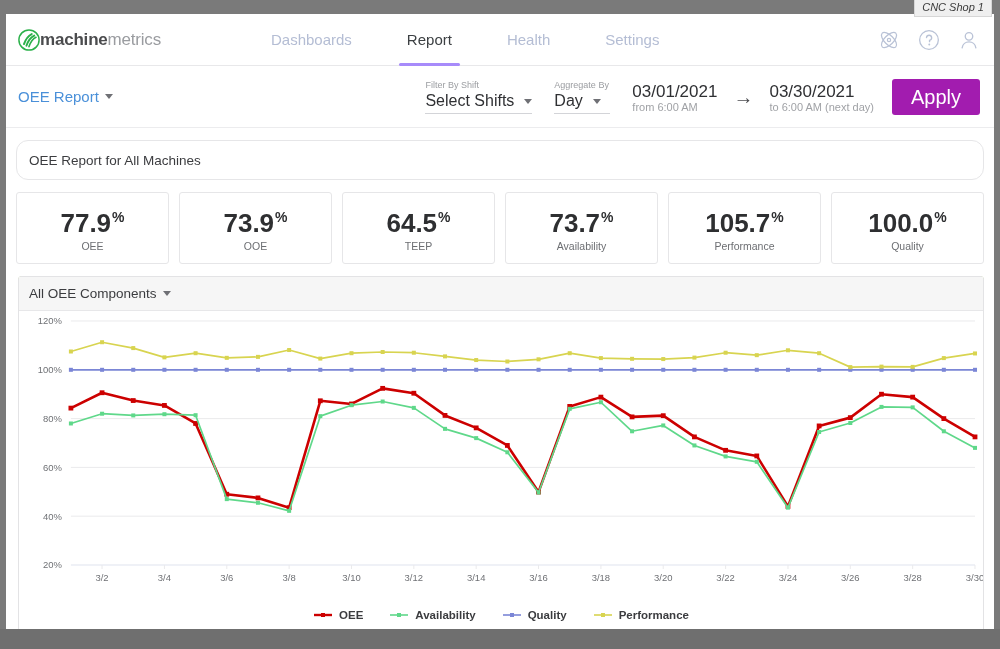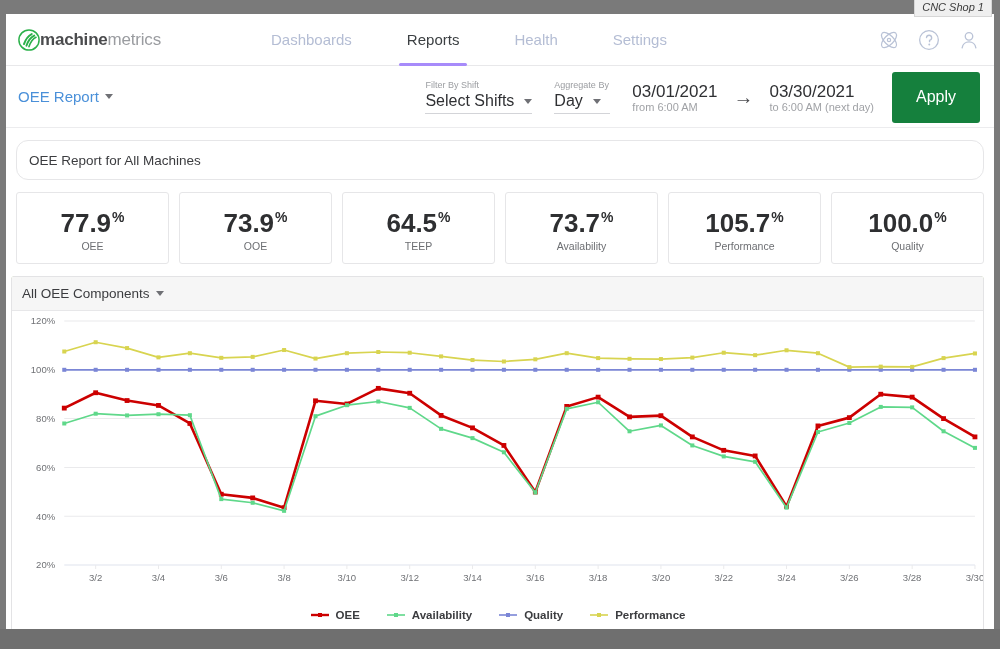--- a/index.html
+++ b/index.html
@@ -158,26 +158,26 @@
   .field-control.narrow { min-width: 56px; }
   .date-block { margin-right: 12px; }
   .date-main { font-size: 17px; color: #2f3033; line-height: 20px; white-space: nowrap; }
   .date-sub  { font-size: 11px; color: #a0a2a6; line-height: 11px; white-space: nowrap; }
   .arrow-sep {
     font-size: 20px; color: #4b4c4f;
     margin: 0 16px 0 4px;
     line-height: 20px;
   }
   .apply-btn {
-    background: #15803d;
+    background: #a21caf;
     color: #ffffff;
-    font-size: 16px;
+    font-size: 20px;
     border: none;
     border-radius: 3px;
-    width: 88px; height: 51px;
+    width: 88px; height: 36px;
     cursor: pointer;
     margin-left: 6px;
   }
 
   
   .content {
     background: #ffffff;
     padding: 0;
   }
   .panel-title {
@@ -220,21 +220,21 @@
     vertical-align: super;
     margin-left: 1px;
   }
   .kpi-label {
     font-size: 10.5px;
     color: #6c6e72;
   }
 
   
   .chart-panel {
-    margin: 12px 10px 0 5px;
+    margin: 12px 10px 0 12px;
     border: 1px solid #e3e3e5;
     border-radius: 3px;
     background: #bef264;
   }
   .chart-head {
     height: 34px;
     background: #f6f6f6;
     border-bottom: 1px solid #e7e7e9;
     display: flex; align-items: center;
     padding-left: 10px;
@@ -284,21 +284,21 @@
           <path d="M9.2 18.2 C11.2 12.2, 13.7 9.2, 17.7 7.2" stroke="#2bb14a" stroke-width="2.1" fill="none" stroke-linecap="round"></path>
           <path d="M12 19.2 C14 13.2, 16.2 10.6, 19.6 9.0" stroke="#2bb14a" stroke-width="1.8" fill="none" stroke-linecap="round"></path>
         </svg>
         <div class="brand-text">
           <b>machine</b><span class="light">metrics</span>
         </div>
       </div>
 
       <div class="nav-items">
         <div class="nav-item">Dashboards</div>
-        <div class="nav-item active">Reports</div>
+        <div class="nav-item active">Report</div>
         <div class="nav-item">Health</div>
         <div class="nav-item">Settings</div>
       </div>
 
       <div class="nav-right">
         <svg class="nav-icon" viewBox="0 0 24 24">
           <ellipse cx="12" cy="12" rx="10.5" ry="5" fill="none" stroke="#b9c2d6" stroke-width="1.3" transform="rotate(45 12 12)"></ellipse>
           <ellipse cx="12" cy="12" rx="10.5" ry="5" fill="none" stroke="#b9c2d6" stroke-width="1.3" transform="rotate(-45 12 12)"></ellipse>
           <circle cx="12" cy="12" r="1.8" fill="none" stroke="#b9c2d6" stroke-width="1.3"></circle>
         </svg>

